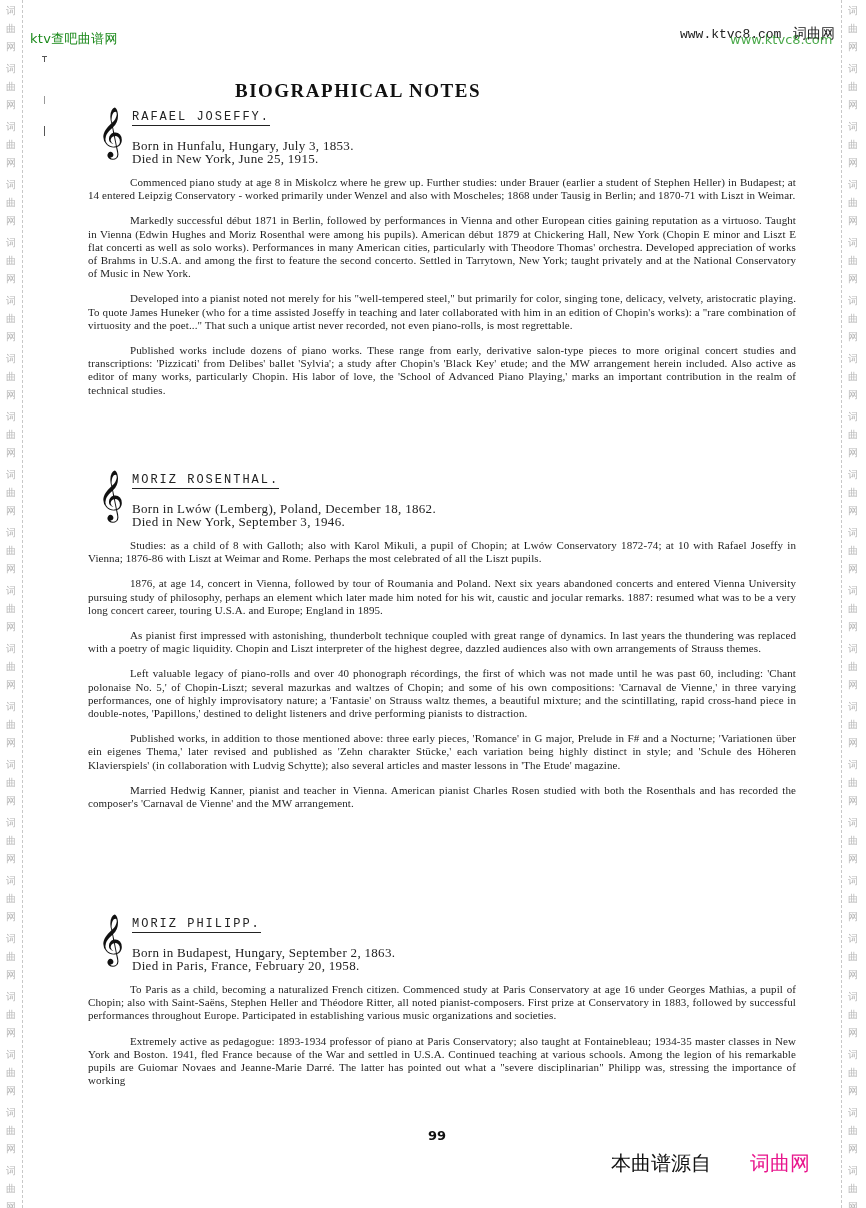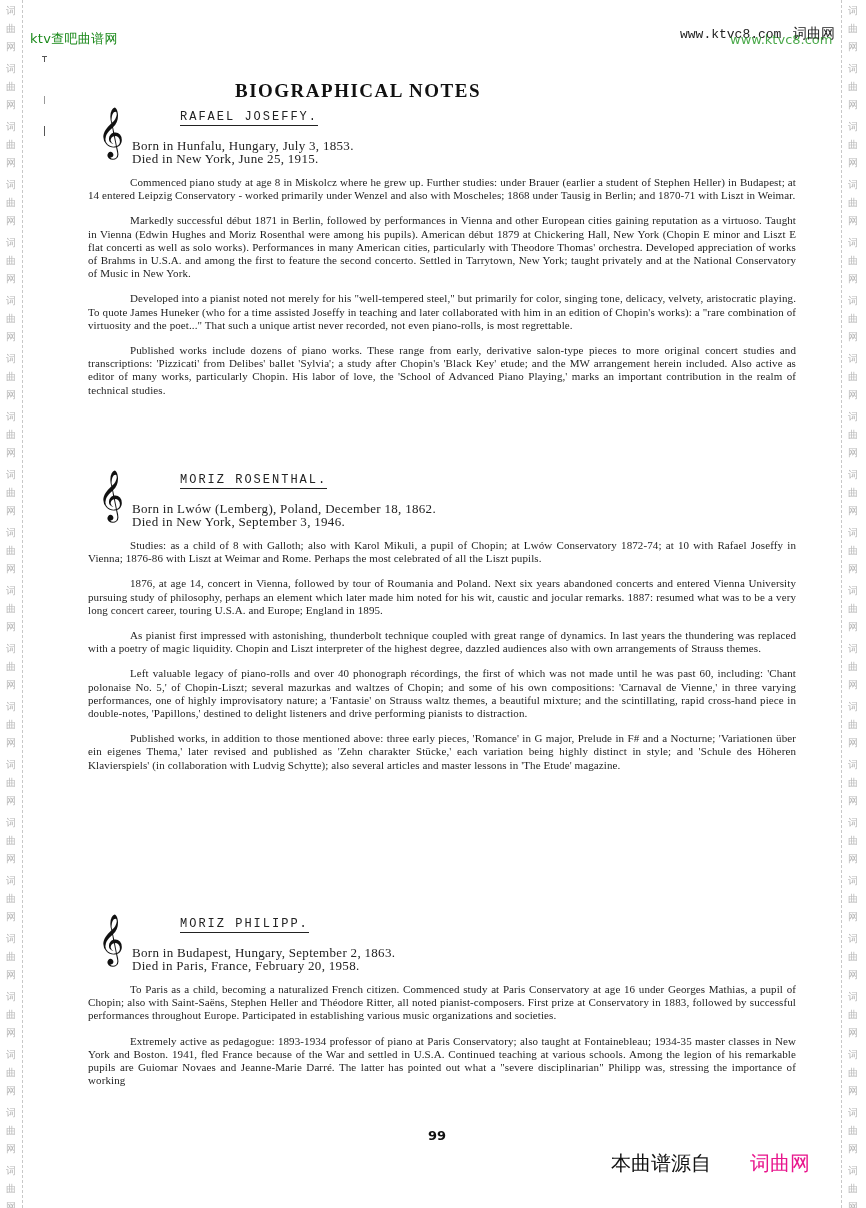--- a/index.html
+++ b/index.html
@@ -12,21 +12,21 @@
   .site-left { position:absolute; left:30px; top:30px; font-family:"DejaVu Sans", sans-serif; font-size:13px; color:#1c8a1c; letter-spacing:0.3px; }
   .site-right { position:absolute; left:680px; top:27px; font-family:"Liberation Mono", monospace; font-size:13px; color:#222; }
   .site-right-green { position:absolute; left:730px; top:32px; font-family:"DejaVu Sans", sans-serif; font-size:13px; color:#2b9a2b; opacity:0.85; }
   .site-right-cn { position:absolute; left:793px; top:25px; font-family:"DejaVu Sans", sans-serif; font-size:14px; color:#222; }
   .crop-marks { position:absolute; left:44px; top:56px; }
   .crop-marks span { position:absolute; left:0; width:1px; background:#555; }
   .page-title { position:absolute; left:0; width:716px; top:67px; text-align:center; font-family:"Liberation Serif", serif; font-size:19px; letter-spacing:1.5px; color:#111; }
   .section { position:absolute; left:88px; width:708px; }
   .bio-head { position:relative; height:66px; }
   .clef { position:absolute; left:10px; top:-2px; font-family:"DejaVu Sans", sans-serif; font-size:44px; line-height:48px; color:#111; }
-  .name { position:absolute; left:44px; top:0; font-family:"Liberation Mono", monospace; font-size:12px; letter-spacing:2px; border-bottom:1.5px solid #222; padding-bottom:1px; color:#222;margin-left:48px; }
+  .name { position:absolute; left:44px; top:0; font-family:"Liberation Mono", monospace; font-size:12px; letter-spacing:2px; border-bottom:1.5px solid #222; padding-bottom:1px; color:#222; }
   .born, .died { position:absolute; left:44px; font-family:"Liberation Serif", serif; font-size:13px; letter-spacing:0.3px; color:#222; }
   .born { top:28px; } .died { top:41px; }
   .para { font-family:"Liberation Serif", serif; font-size:11px; line-height:13.2px; text-align:justify; text-indent:42px; margin:0 0 12px 0; color:#1e1e1e; letter-spacing:0.1px; }
   .page-number { position:absolute; left:428px; top:1128px; font-family:"DejaVu Sans", sans-serif; font-weight:bold; font-size:13px; color:#111;text-align:center; }
   .source { position:absolute; left:611px; top:1150px; font-family:"DejaVu Sans", sans-serif; font-size:20px; color:#111; }
   .source-link { position:absolute; left:750px; top:1150px; font-family:"DejaVu Sans", sans-serif; font-size:20px; color:#e8158c; }
 </style>
 </head>
 <body>
 
@@ -277,20 +277,21 @@
     <span class="clef">𝄞</span>
     <span class="name">MORIZ ROSENTHAL.</span>
     <span class="born">Born in Lwów (Lemberg), Poland, December 18, 1862.</span>
     <span class="died">Died in New York, September 3, 1946.</span>
   </div>
   <p class="para">Studies:  as a child of 8 with Galloth; also with Karol Mikuli, a pupil of Chopin; at Lwów Conservatory 1872-74; at 10 with Rafael Joseffy in Vienna; 1876-86 with Liszt at Weimar and Rome.  Perhaps the most celebrated of all the Liszt pupils.</p>
   <p class="para">1876, at age 14, concert in Vienna, followed by tour of Roumania and Poland.  Next six years abandoned concerts and entered Vienna University pursuing study of philosophy, perhaps an element which later made him noted for his wit, caustic and jocular remarks.  1887:  resumed what was to be a very long concert career, touring U.S.A. and Europe; England in 1895.</p>
   <p class="para">As pianist first impressed with astonishing, thunderbolt technique coupled with great range of dynamics.  In last years the thundering was replaced with a poetry of magic liquidity.  Chopin and Liszt interpreter of the highest degree, dazzled audiences also with own arrangements of Strauss themes.</p>
   <p class="para">Left valuable legacy of piano-rolls and over 40 phonograph récordings, the first of which was not made until he was past 60, including:  'Chant polonaise No. 5,' of Chopin-Liszt;  several mazurkas and waltzes of Chopin; and some of his own compositions:  'Carnaval de Vienne,' in three varying performances, one of highly improvisatory nature; a 'Fantasie' on Strauss waltz themes, a beautiful mixture; and the scintillating, rapid cross-hand piece in double-notes, 'Papillons,' destined to delight listeners and drive performing pianists to distraction.</p>
   <p class="para">Published works, in addition to those mentioned above:  three early pieces, 'Romance' in G major, Prelude in F# and a Nocturne;  'Variationen über ein eigenes Thema,' later revised and published as 'Zehn charakter Stücke,' each variation being highly distinct in style; and 'Schule des Höheren Klavierspiels' (in collaboration with Ludvig Schytte); also several articles and master lessons in 'The Etude' magazine.</p>
+  <p class="para">Married Hedwig Kanner, pianist and teacher in Vienna.  American pianist Charles Rosen studied with both the Rosenthals and has recorded the composer's 'Carnaval de Vienne' and the MW arrangement.</p>
 </section>
 
 <section class="section" style="top:917px;">
   <div class="bio-head">
     <span class="clef">𝄞</span>
     <span class="name">MORIZ PHILIPP.</span>
     <span class="born">Born in Budapest, Hungary, September 2, 1863.</span>
     <span class="died">Died in Paris, France, February 20, 1958.</span>
   </div>
   <p class="para">To Paris as a child, becoming a naturalized French citizen.  Commenced study at Paris Conservatory at age 16 under Georges Mathias, a pupil of Chopin; also with Saint-Saëns, Stephen Heller and Théodore Ritter, all noted pianist-composers.  First prize at Conservatory in 1883, followed by successful performances throughout Europe.  Participated in establishing various music organizations and societies.</p>

